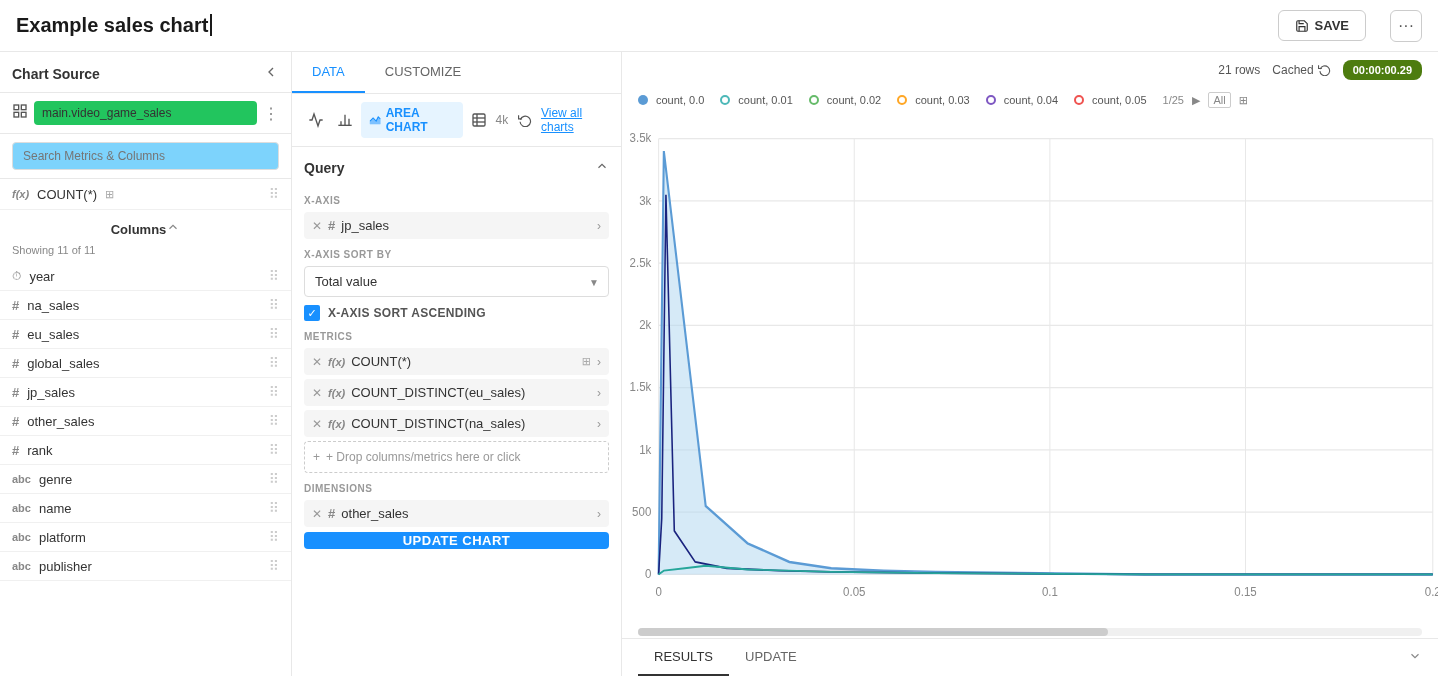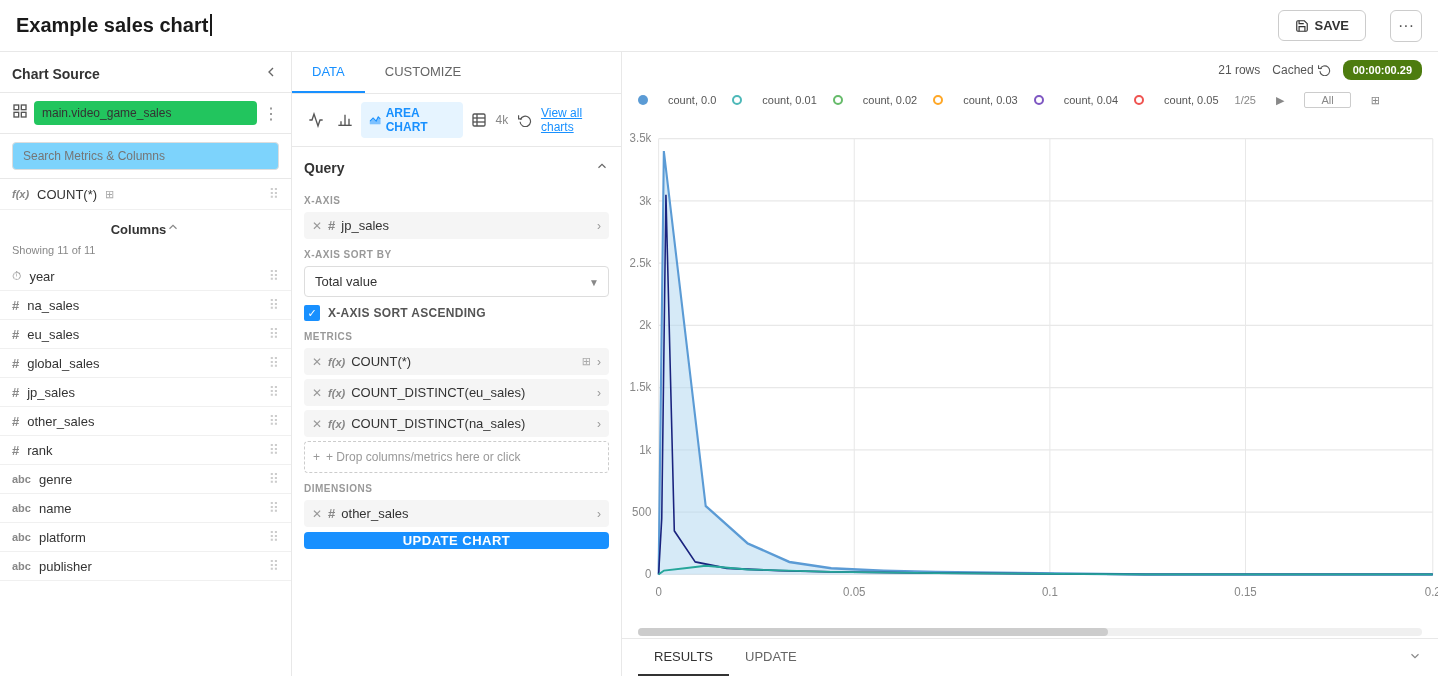--- a/index.html
+++ b/index.html
@@ -158,21 +158,21 @@
       display: flex; align-items: flex-start; gap: 4px; font-size: 12px; color: #555;
     }
     .time-badge {
       background: #4d7c0f; color: #fff; font-size: 11px; font-weight: 700;
       padding: 4px 10px; border-radius: 8px;
     }
     .legend-row {
       display: flex; align-items: center; gap: 16px; padding: 4px 16px;
       flex-shrink: 0; overflow-x: auto;
     }
-    .legend-item { display: flex; align-items: center; gap: 20px; font-size: 11px; color: #555; }
+    .legend-item { display: flex; align-items: center; gap: 8px; font-size: 11px; color: #555; }
     .legend-dot { width: 10px; height: 10px; border-radius: 50%; flex-shrink: 0; }
     .legend-dot-outline {
       width: 10px; height: 10px; border-radius: 50%; border: 2px solid;
       background: transparent; flex-shrink: 0;
     }
 
     .chart-area { flex: 1; position: relative; overflow: hidden; padding: 8px 0; }
     .chart-svg { width: 100%; height: 100%; }
 
     .chart-bottom { border-top: 1px solid #e8e8e8; flex-shrink: 0; }
@@ -496,21 +496,21 @@
         <div class="legend-dot-outline" style="border-color:#7e57c2;"></div>
         <span>count, 0.04</span>
       </div>
       <div class="legend-item">
         <div class="legend-dot-outline" style="border-color:#ef5350;"></div>
         <span>count, 0.05</span>
       </div>
       <div class="legend-item">
         <span style="color:#888;font-size:11px;">1/25</span>
         <span style="color:#888;cursor:pointer;font-size:11px;">▶</span>
-        <span style="color:#888;cursor:pointer;font-size:11px;border:1px solid #ccc;padding:1px 16px;border-radius:2px;">All</span>
+        <span style="color:#888;cursor:pointer;font-size:11px;border:1px solid #ccc;padding:1px 4px;border-radius:2px;">All</span>
         <span style="color:#888;cursor:pointer;font-size:11px;">⊞</span>
       </div>
     </div>
 
     <div class="chart-area">
       <svg class="chart-svg" viewBox="0 0 780 400" preserveAspectRatio="none">
 
         <text x="28" y="18" font-size="11" fill="#888" text-anchor="end">3.5k</text>
         <text x="28" y="68" font-size="11" fill="#888" text-anchor="end">3k</text>
         <text x="28" y="118" font-size="11" fill="#888" text-anchor="end">2.5k</text>

